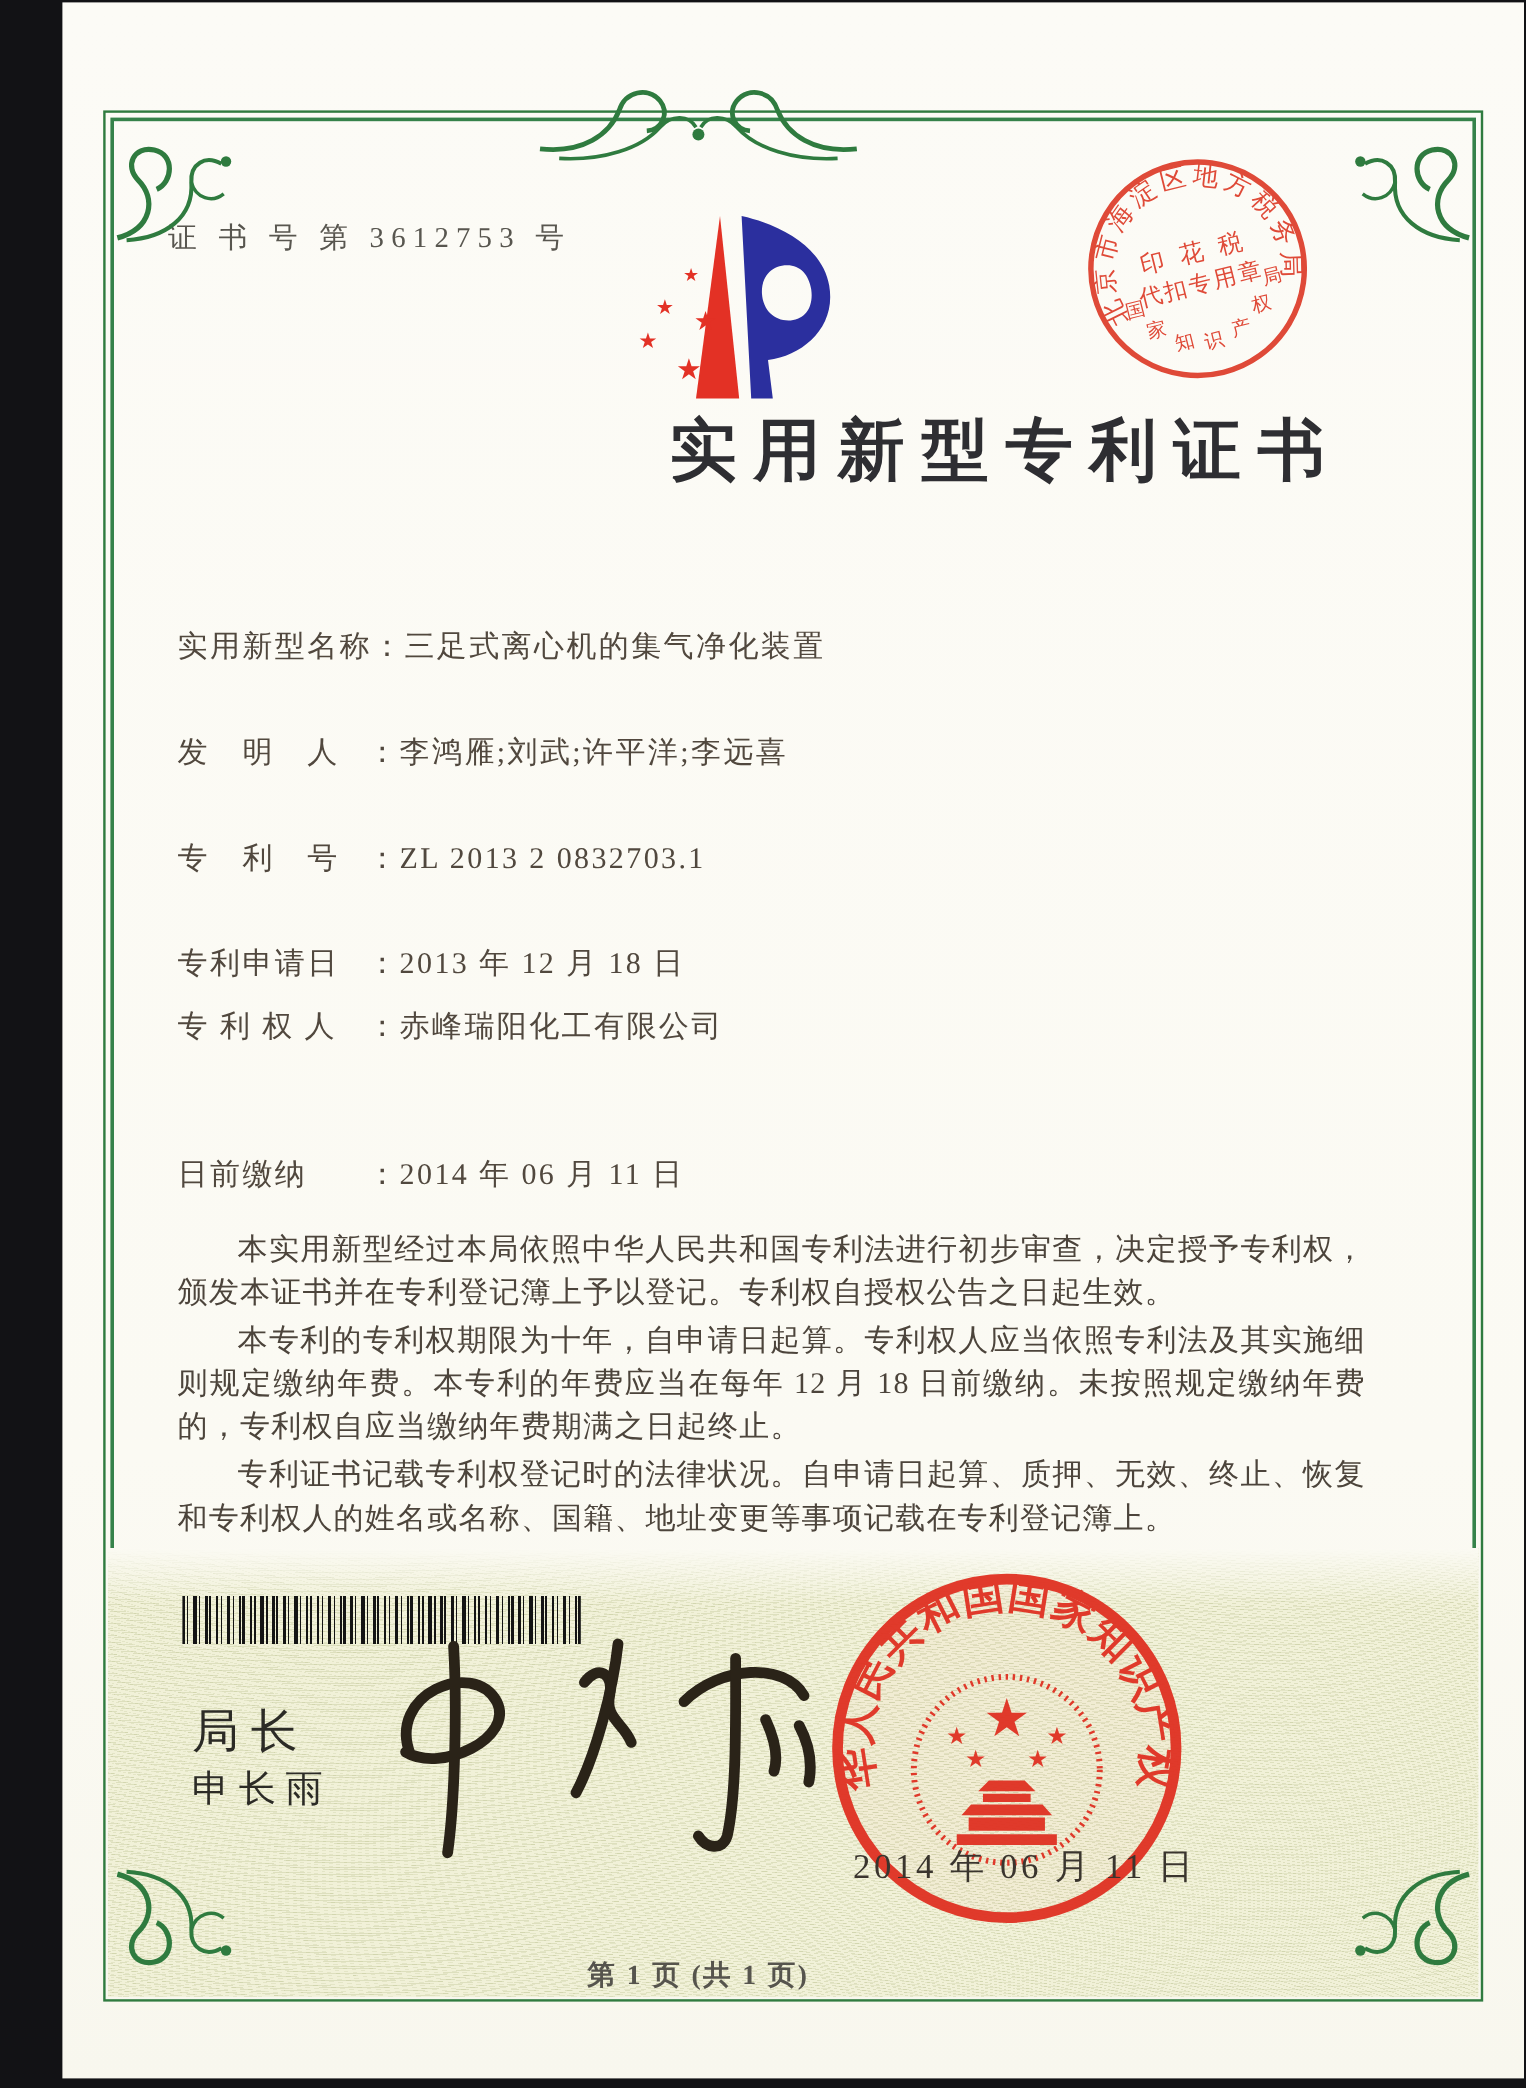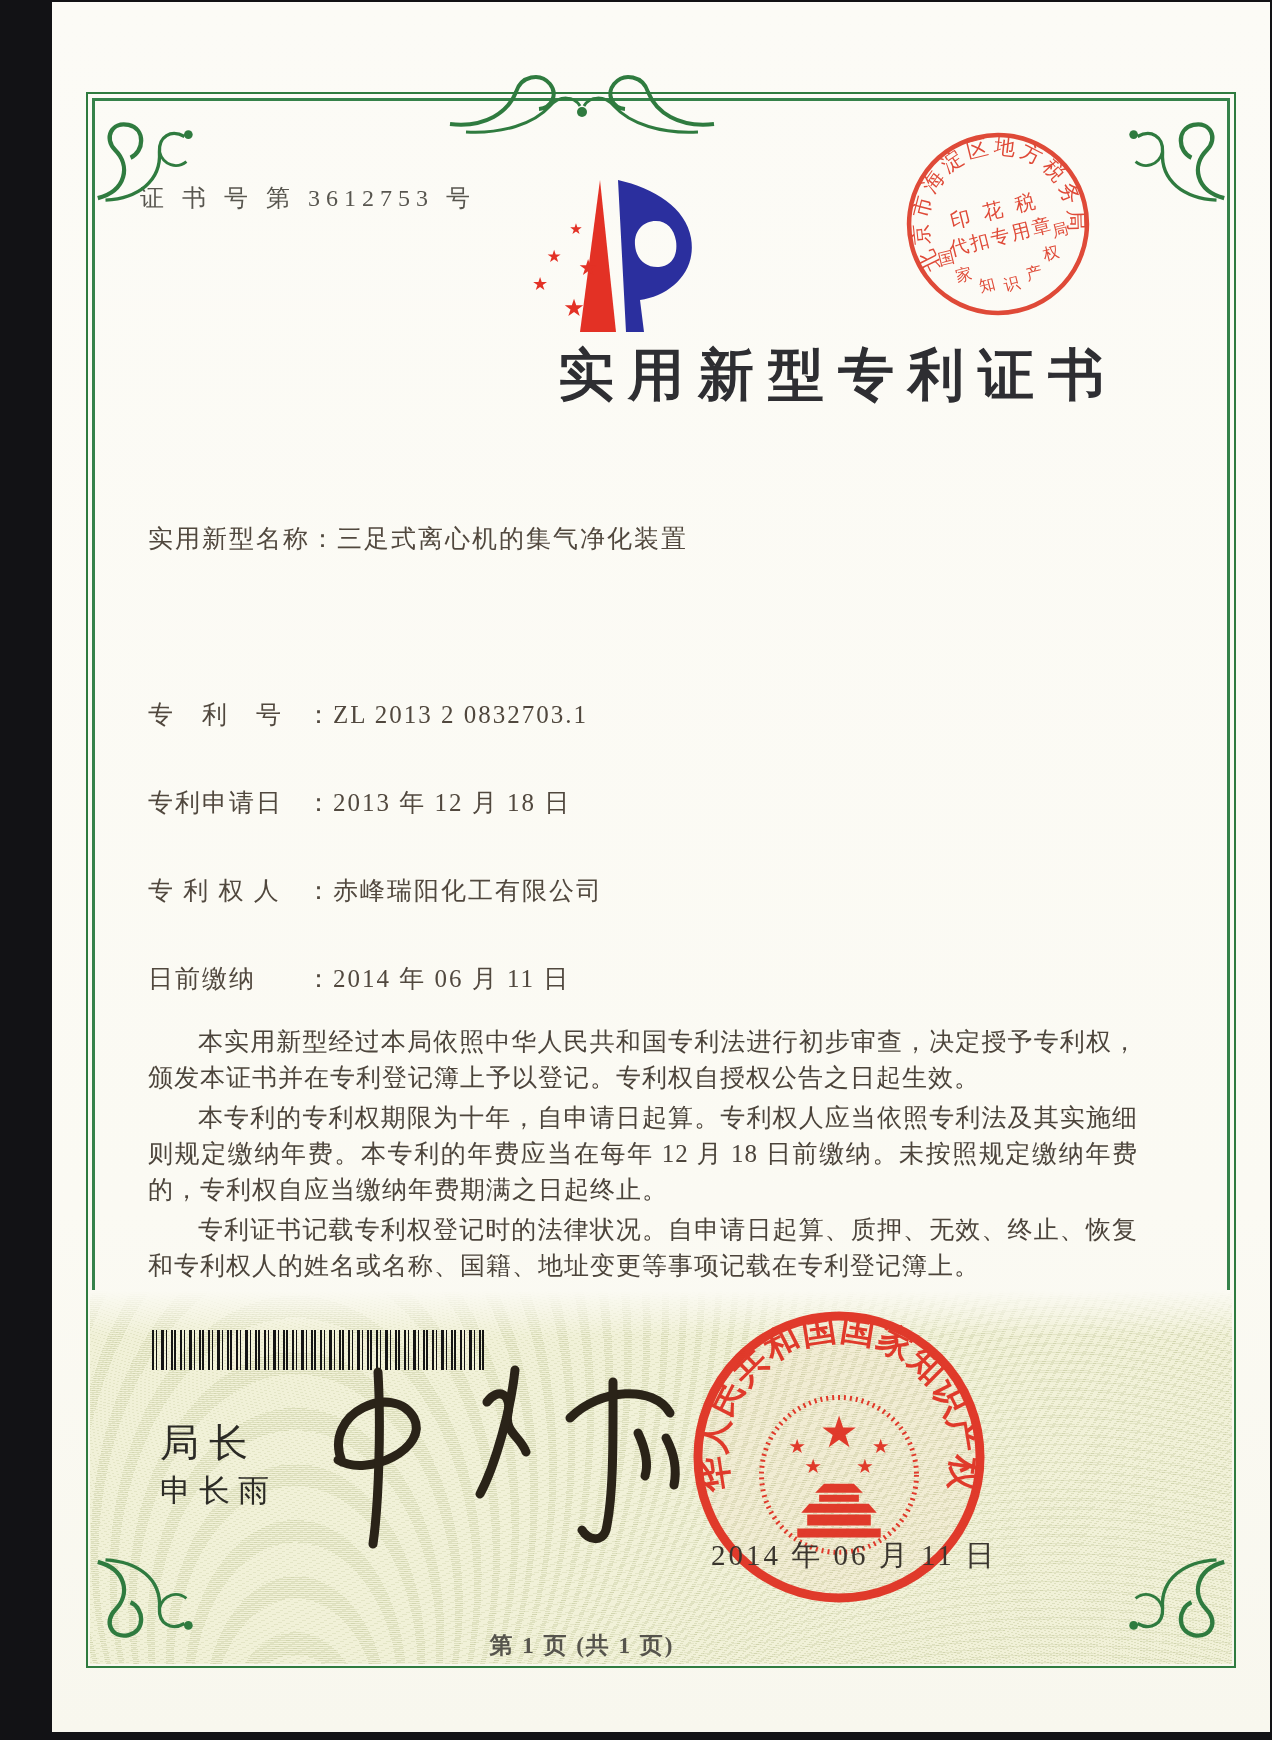--- a/index.html
+++ b/index.html
@@ -128,27 +128,30 @@
       <text x="139" y="141">权</text>
       <text x="153" y="121">局</text>
     </g>
   </svg>
 
   <div class="title">实用新型专利证书</div>
 
   <div class="f-row" style="top:520px">
     <span class="f-label">实用新型名称</span><span>：</span><span>三足式离心机的集气净化装置</span>
   </div>
+  <div class="f-row" style="top:608px">
+    <span class="f-label">发　明　人</span><span>：</span><span>李鸿雁;刘武;许平洋;李远喜</span>
+  </div>
   <div class="f-row" style="top:696px">
     <span class="f-label">专　利　号</span><span>：</span><span>ZL 2013 2 0832703.1</span>
   </div>
   <div class="f-row" style="top:784px">
     <span class="f-label">专利申请日</span><span>：</span><span>2013 年 12 月 18 日</span>
   </div>
-  <div class="f-row" style="top:872px">
+  <div class="f-row" style="top:836px">
     <span class="f-label">专 利 权 人</span><span>：</span><span>赤峰瑞阳化工有限公司</span>
   </div>
   <div class="f-row" style="top:960px">
     <span class="f-label">日前缴纳</span><span>：</span><span>2014 年 06 月 11 日</span>
   </div>
 
   <div class="paras">
     <p>本实用新型经过本局依照中华人民共和国专利法进行初步审查，决定授予专利权，颁发本证书并在专利登记簿上予以登记。专利权自授权公告之日起生效。</p>
     <p>本专利的专利权期限为十年，自申请日起算。专利权人应当依照专利法及其实施细则规定缴纳年费。本专利的年费应当在每年 12 月 18 日前缴纳。未按照规定缴纳年费的，专利权自应当缴纳年费期满之日起终止。</p>
     <p>专利证书记载专利权登记时的法律状况。自申请日起算、质押、无效、终止、恢复和专利权人的姓名或名称、国籍、地址变更等事项记载在专利登记簿上。</p>

